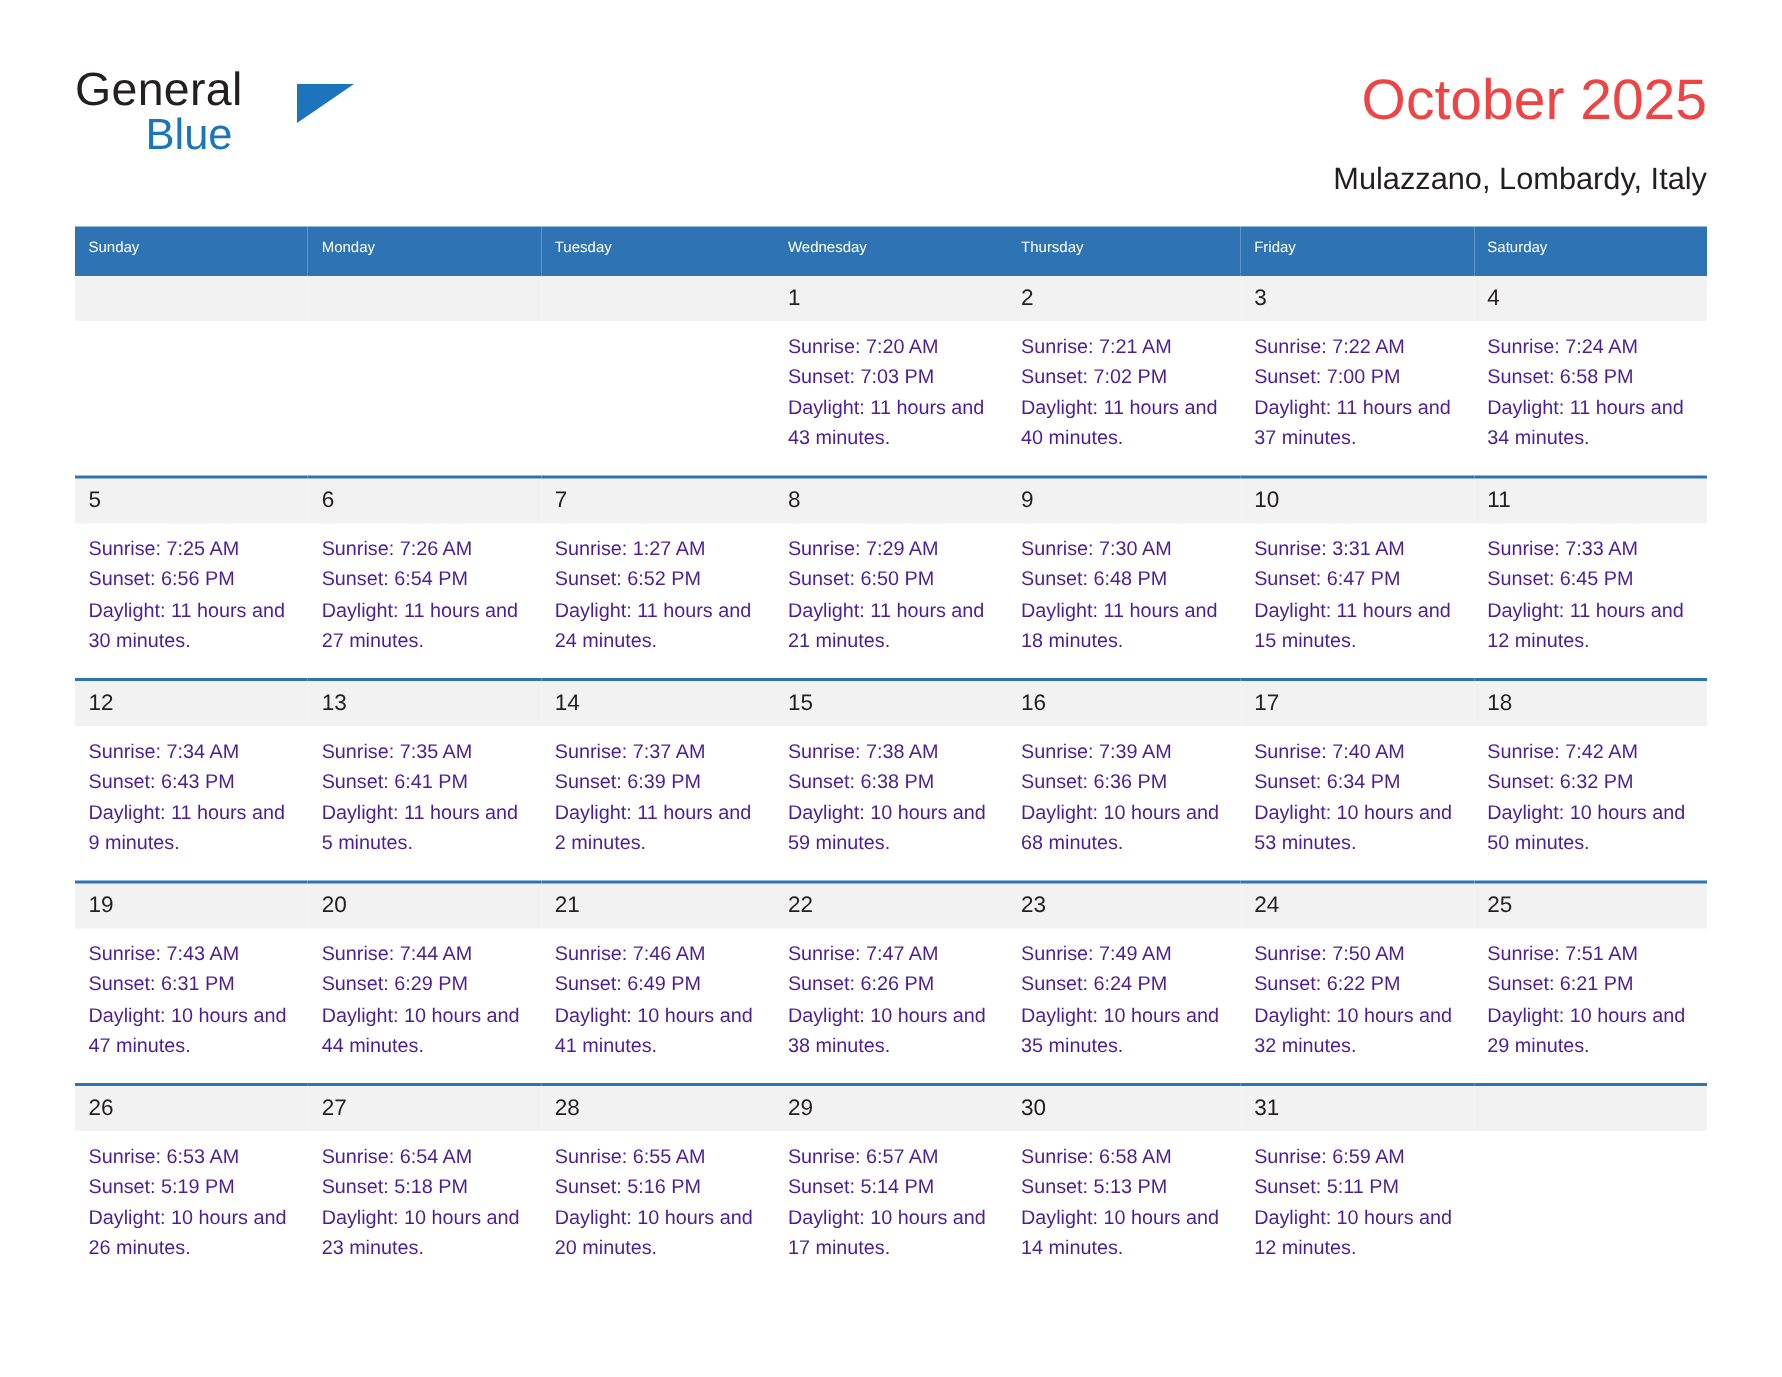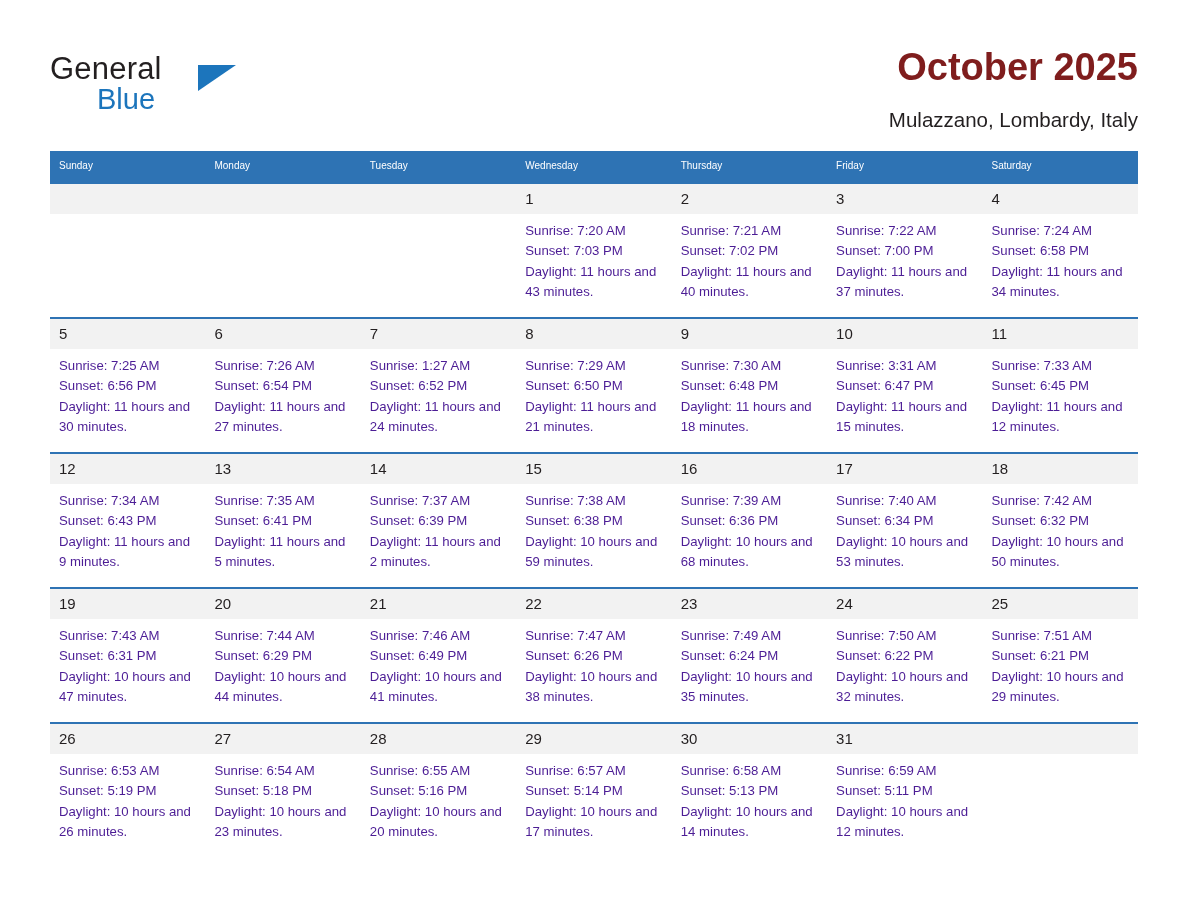--- a/index.html
+++ b/index.html
@@ -13,21 +13,21 @@
   }
   .page {
     position: relative;
     width: 1188px;
     height: 918px;
     padding: 0 50px;
   }
   
   .header {
     display: flex;
-    align-items: center;
+    align-items: flex-start;
     justify-content: space-between;
     padding-top: 44px;
   }
   .logo {
     position: relative;
     width: 200px;
     height: 70px;
     line-height: 1;
   }
   .logo-general {
@@ -51,22 +51,22 @@
     height: 0;
     border-left: 38px solid #1c75bc;
     border-bottom: 26px solid transparent;
   }
   .title-block {
     text-align: right;
     padding-top: 2px;
   }
   .month-title {
     font-size: 38px;
-    color: #7f1d1d;
-    font-weight: bold;
+    color: #ef4444;
+    font-weight: normal;
     line-height: 1.15;
     margin: 0;
   }
   .location {
     font-size: 20.5px;
     color: #231f20;
     margin-top: 18px;
     margin-left: 41px;
   }
   

